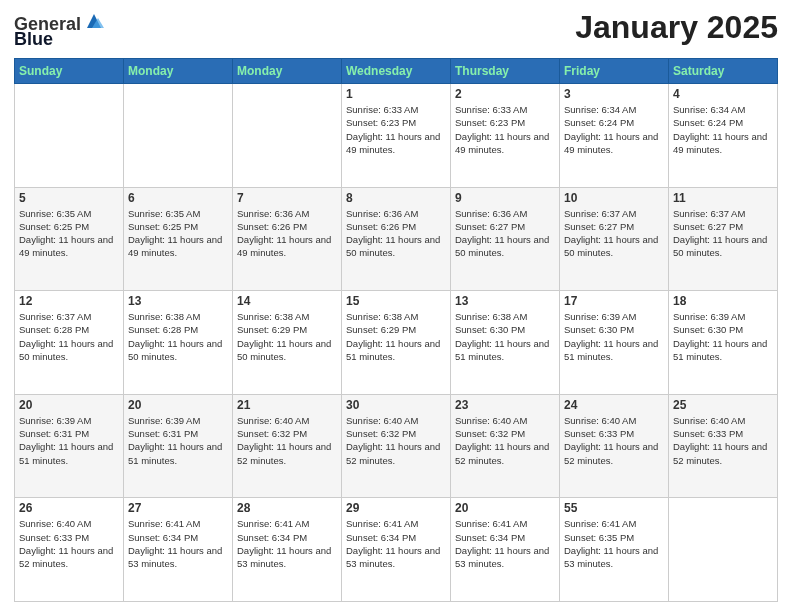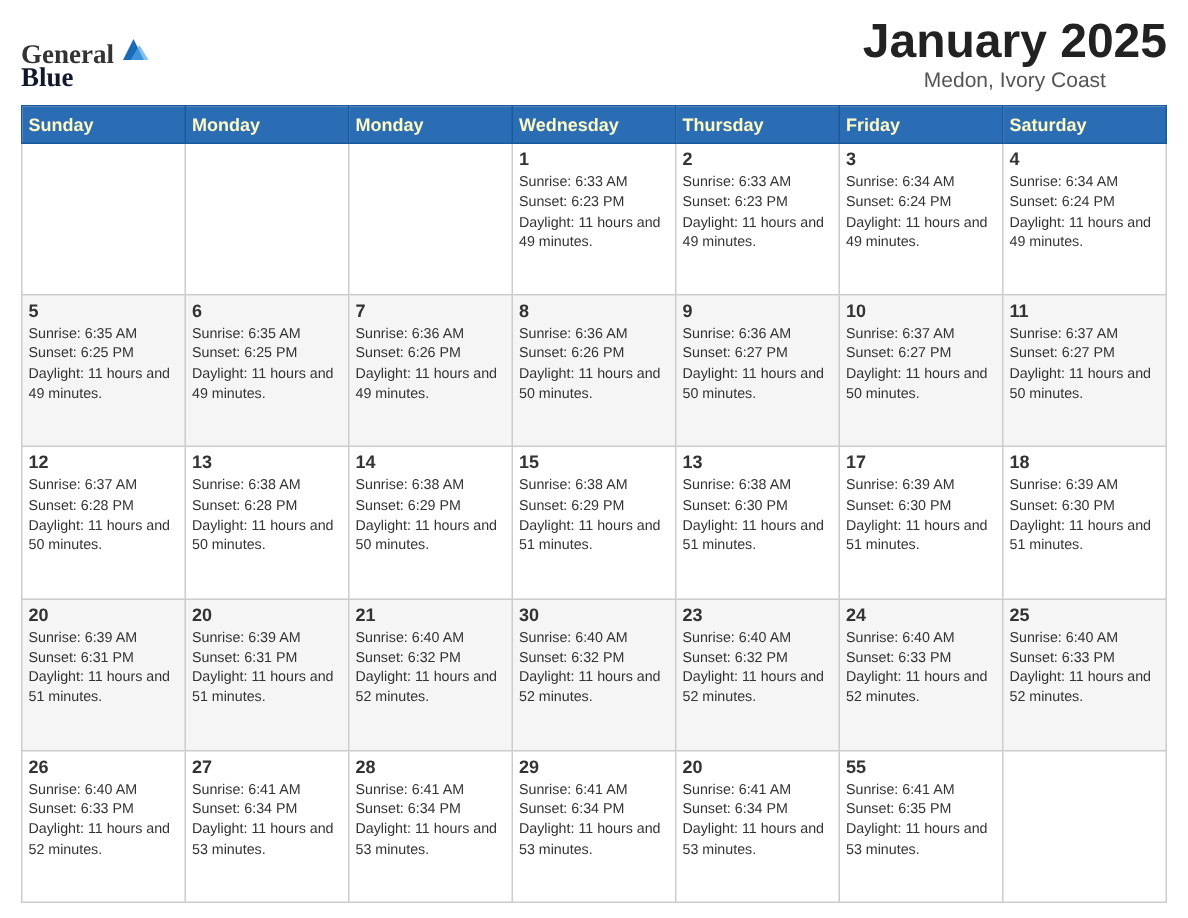--- a/index.html
+++ b/index.html
@@ -19,56 +19,55 @@
     }
     .header {
       display: flex;
       align-items: flex-start;
       justify-content: space-between;
       margin-bottom: 8px;
     }
     .logo {
       display: flex;
       align-items: center;
-      margin-top: 16px;
-      font-family: Liberation Serif, serif;
+      margin-top: 4px;
     }
     .logo-general {
       font-size: 18px;
       font-weight: bold;
       color: #333;
     }
     .logo-blue {
       font-size: 18px;
       font-weight: bold;
       color: #0f172a;
     }
     .title-block {
-      text-align: center;
+      text-align: left;
     }
     .month-title {
       font-size: 32px;
       font-weight: bold;
       color: #222;
       line-height: 1.1;
     }
     .subtitle {
       font-size: 14px;
       color: #555;
     }
     .calendar {
       flex: 1;
       border: 1px solid #ccc;
       border-collapse: collapse;
       width: 100%;
       table-layout: fixed;
     }
     .calendar th {
       background: #2a6db5;
-      color: #fef9c3;
+      color: #86efac;
       font-size: 12px;
       font-weight: bold;
       padding: 5px 4px;
       text-align: left;
       border: 1px solid #1a5a9a;
       margin-left: 20px;
     }
     .calendar td {
       border: 1px solid #ccc;
       vertical-align: top;
@@ -111,21 +110,20 @@
           <svg width="22" height="22" viewBox="0 0 22 22" style="margin-left:2px;margin-top:-8px;">
             <polygon points="4,18 11,4 18,18" fill="#1a6ab5"></polygon>
             <polygon points="9,18 15,8 21,18" fill="#4da6e8" opacity="0.7"></polygon>
           </svg>
         </div>
         <span class="logo-blue" style="margin-top:-6px;">Blue</span>
       </div>
     </div>
     <div class="title-block">
       <div class="month-title">January 2025</div>
-      <div class="subtitle">Medon, Ivory Coast</div>
     </div>
   </div>
 
   <table class="calendar">
     <thead>
       <tr>
         <th>Sunday</th>
         <th>Monday</th>
         <th>Monday</th>
         <th>Wednesday</th>

